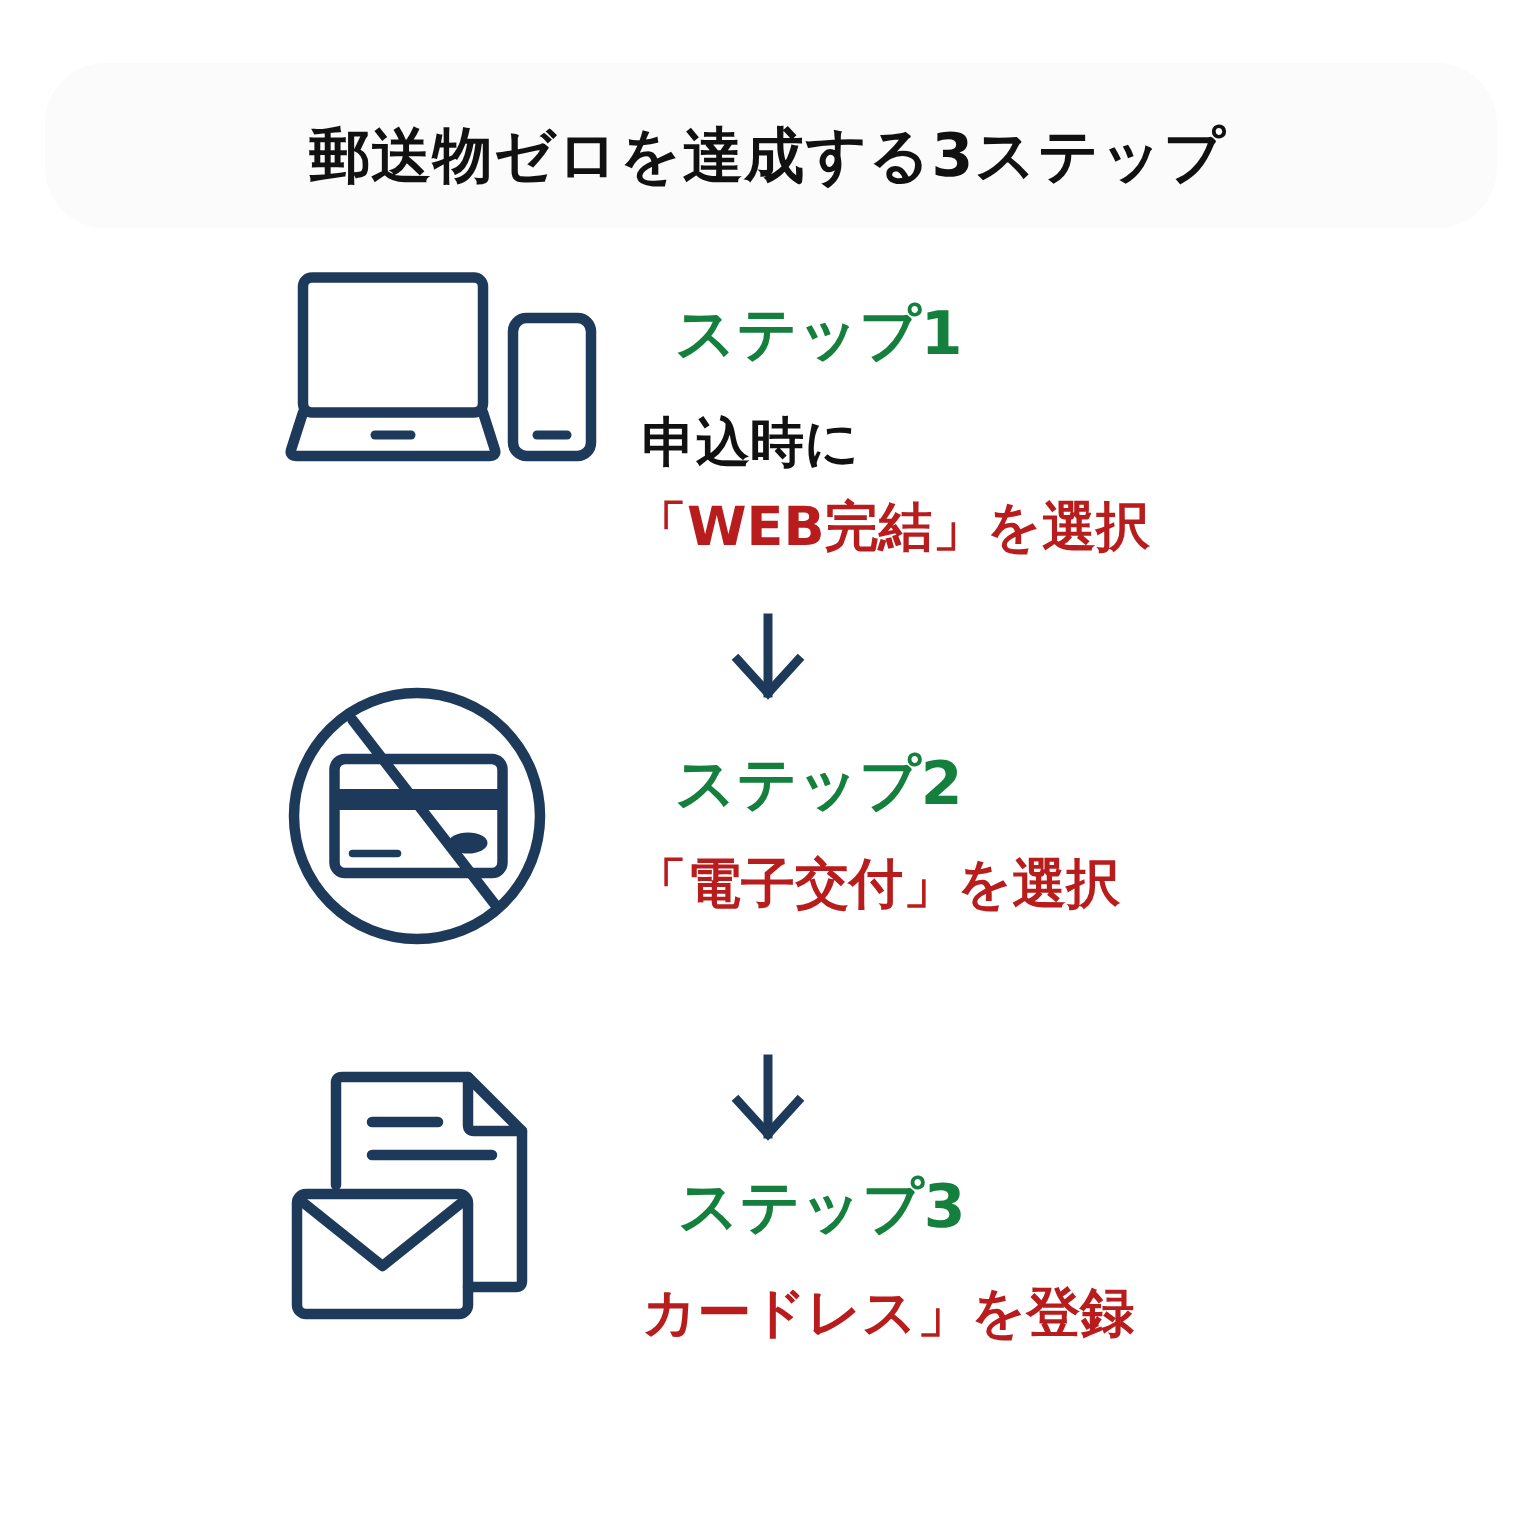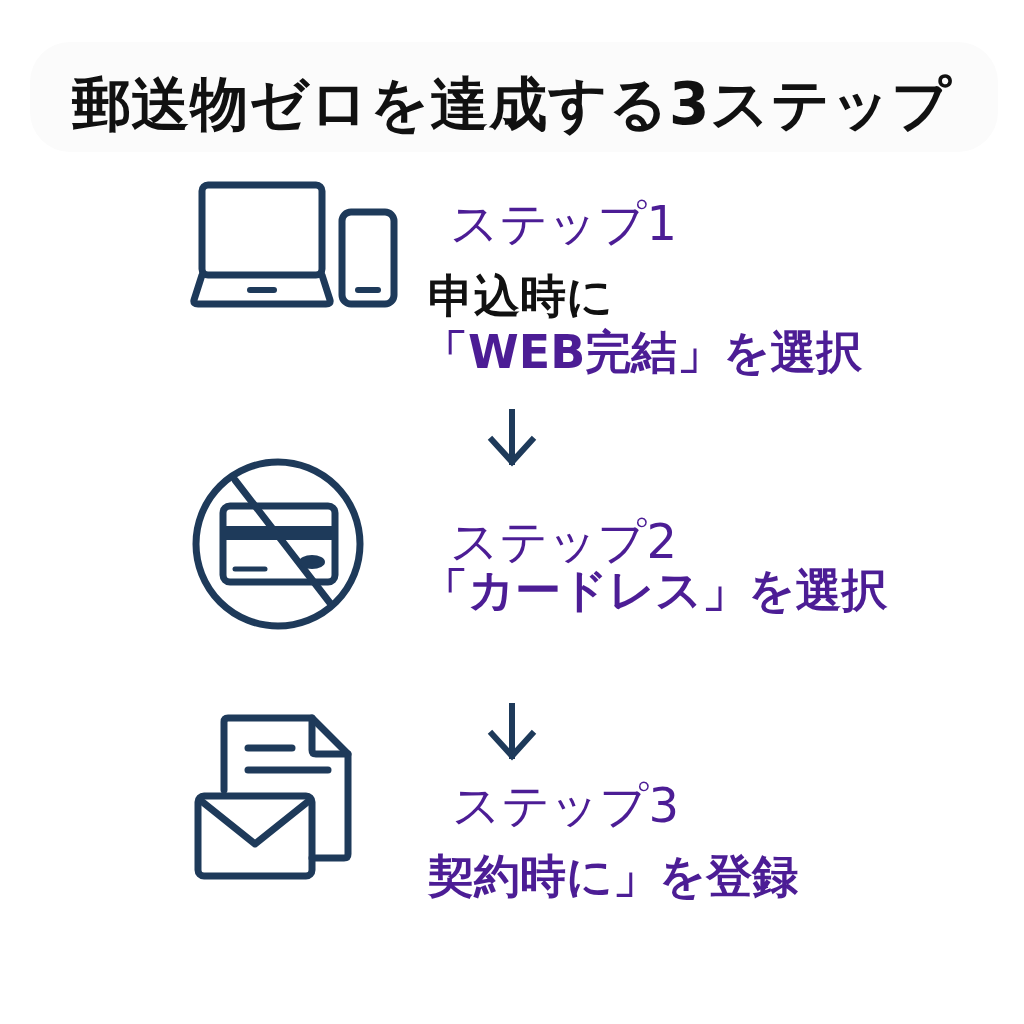--- a/index.html
+++ b/index.html
@@ -22,47 +22,47 @@
       height: 110px;
       background: #fbfbfb;
       border-radius: 40px;
     }
     .title {
       position: absolute;
       left: 0;
       top: 68px;
       width: 1024px;
       text-align: center;
-      font-size: 58px;
+      font-size: 40px;
       font-weight: bold;
       color: #111111;
       letter-spacing: 1px;
       line-height: 72px;
       white-space: nowrap;
     }
     .icon {
       position: absolute;
     }
     .step-label {
       position: absolute;
-      font-size: 48px;
-      font-weight: normal;
-      color: #4c1d95;
+      font-size: 40px;
+      font-weight: bold;
+      color: #15803d;
       line-height: 50px;
       white-space: nowrap;
     }
     .text-block {
       position: absolute;
-      font-size: 46px;
+      font-size: 36px;
       font-weight: bold;
       line-height: 56px;
       white-space: nowrap;
     }
     .black { color: #111111; }
-    .red { color: #4c1d95; text-align: center; }
+    .red { color: #b91c1c; text-align: center; }
     .arrow {
       position: absolute;
     }
   </style>
 </head>
 <body>
 
 <div class="title-panel"></div>
 <div class="title">郵送物ゼロを達成する3ステップ</div>
 
@@ -93,23 +93,23 @@
   <g fill="none" stroke="#1e3a5a" stroke-width="7">
     <circle cx="88" cy="88" r="82"></circle>
     <rect x="33" y="50" width="112" height="76" rx="7"></rect>
     <line x1="45" y1="24" x2="140" y2="147" stroke-linecap="round"></line>
   </g>
   <rect x="33" y="70" width="112" height="14" fill="#1e3a5a"></rect>
   <line x1="45" y1="113" x2="75" y2="113" stroke="#1e3a5a" stroke-width="5" stroke-linecap="round"></line>
   <ellipse cx="122" cy="106" rx="13" ry="7" fill="#1e3a5a"></ellipse>
 </svg>
 
-<div class="step-label" style="left:450px;top:516px;text-align:right;">ステップ2</div>
+<div class="step-label" style="left:450px;top:498px;text-align:right;">ステップ2</div>
 <div class="text-block" style="left:428px;top:556px;">
-  <div class="red" style="margin-left:-6px;margin-top:6px;">「カードレス」を選択</div>
+  <div class="red" style="margin-left:-6px;margin-top:6px;">「電子交付」を選択</div>
 </div>
 
 <svg class="arrow" style="left:486px;top:702px;" width="52" height="60" viewBox="0 0 52 60">
   <g fill="none" stroke="#1e3a5a" stroke-width="6" stroke-linecap="square">
     <line x1="26" y1="4" x2="26" y2="54"></line>
     <polyline points="6,32 26,54 46,32" stroke-linejoin="miter"></polyline>
   </g>
 </svg>
 
 <svg class="icon" style="left:192px;top:712px;" width="170" height="170" viewBox="0 0 170 170">
@@ -118,14 +118,14 @@
     <path d="M120 6 L120 38 Q120 42 124 42 L156 42"></path>
     <line x1="56" y1="36" x2="100" y2="36"></line>
     <line x1="56" y1="58" x2="136" y2="58"></line>
     <rect x="6" y="84" width="114" height="80" rx="6"></rect>
     <polyline points="8,88 63,132 118,88"></polyline>
   </g>
 </svg>
 
 <div class="step-label" style="left:452px;top:780px;">ステップ3</div>
 <div class="text-block" style="left:428px;top:848px;">
-  <div class="red">契約時に」を登録</div>
+  <div class="red">カードレス」を登録</div>
 </div>
 
 </body></html>

